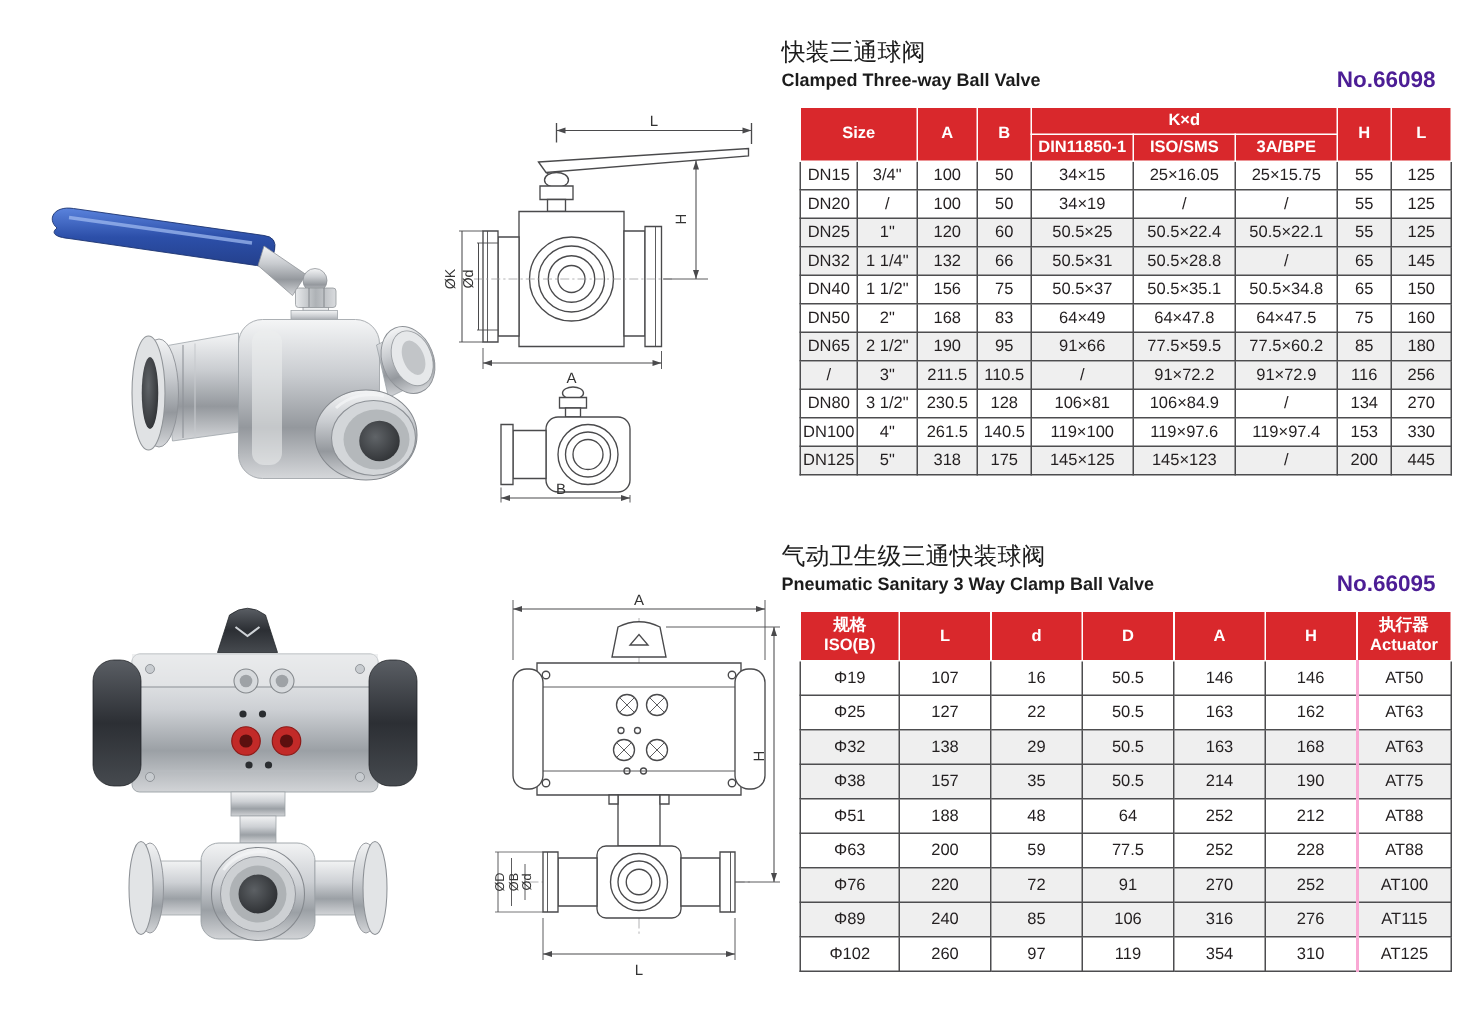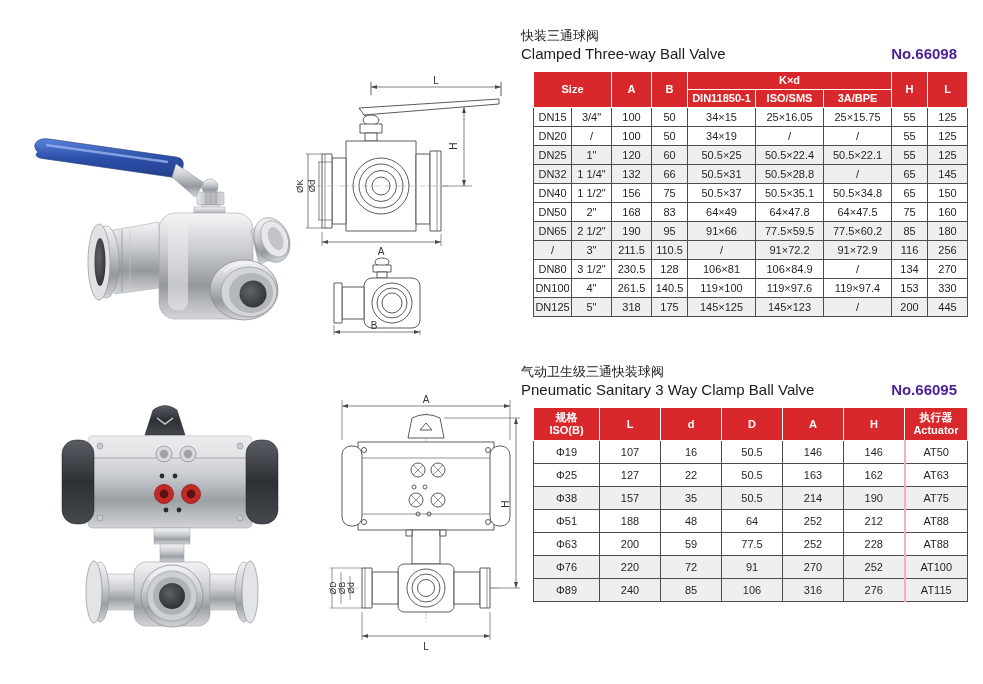--- a/index.html
+++ b/index.html
@@ -3,23 +3,23 @@
 <meta charset="utf-8">
 <style>
   html,body{margin:0;padding:0;background:#fff;}
   .canvas{
     position:relative;width:983px;height:684px;background:#ffffff;overflow:hidden;
     font-family:"Liberation Sans","DejaVu Sans",sans-serif;color:#231f20;
   }
   .abs{position:absolute;}
   
   .sec{position:absolute;left:521px;width:436px;}
-  .title-cn{font-size:13px;line-height:16px;margin:0;font-weight:400;color:#1c1c1c;}
+  .title-cn{font-size:16px;line-height:16px;margin:0;font-weight:400;color:#1c1c1c;}
   .title-row{display:flex;justify-content:space-between;align-items:flex-end;}
-  .title-en{font-size:15px;line-height:19px;margin:0;font-weight:400;color:#1c1c1c;}
+  .title-en{font-size:12px;line-height:19px;margin:0;font-weight:700;color:#1c1c1c;}
   .part-no{font-size:15px;font-weight:700;line-height:19px;color:#4c1d95;}
   table.spec{border-collapse:collapse;width:434px;table-layout:fixed;margin-top:8px;
     font-size:11px;color:#231f20;margin-left:12px;}
   table.spec th,table.spec td{border:1px solid #4d4d4f;text-align:center;vertical-align:middle;
     padding:2px 1px;line-height:13px;overflow:hidden;white-space:nowrap;}
   table.spec thead th{background:#d9282c;color:#ffffff;font-weight:700;border:1px solid #ffffff;}
   .t1 tbody td{height:14px;}
   .t2 tbody td{height:18px;}
   .t2 thead th{padding:3px 1px;}
   .t2 thead .two-line span{display:block;line-height:13px;}
@@ -521,20 +521,29 @@
           <tr>
             <td>Φ25</td>
             <td>127</td>
             <td>22</td>
             <td>50.5</td>
             <td>163</td>
             <td>162</td>
             <td>AT63</td>
           </tr>
           <tr class="stripe">
+            <td>Φ32</td>
+            <td>138</td>
+            <td>29</td>
+            <td>50.5</td>
+            <td>163</td>
+            <td>168</td>
+            <td>AT63</td>
+          </tr>
+          <tr class="stripe">
             <td>Φ38</td>
             <td>157</td>
             <td>35</td>
             <td>50.5</td>
             <td>214</td>
             <td>190</td>
             <td>AT75</td>
           </tr>
           <tr>
             <td>Φ51</td>
@@ -565,17 +574,26 @@
           </tr>
           <tr class="stripe">
             <td>Φ89</td>
             <td>240</td>
             <td>85</td>
             <td>106</td>
             <td>316</td>
             <td>276</td>
             <td>AT115</td>
           </tr>
+          <tr>
+            <td>Φ102</td>
+            <td>260</td>
+            <td>97</td>
+            <td>119</td>
+            <td>354</td>
+            <td>310</td>
+            <td>AT125</td>
+          </tr>
         </tbody>
     </table>
   </div>
 
 </div>
 
 </body></html>

